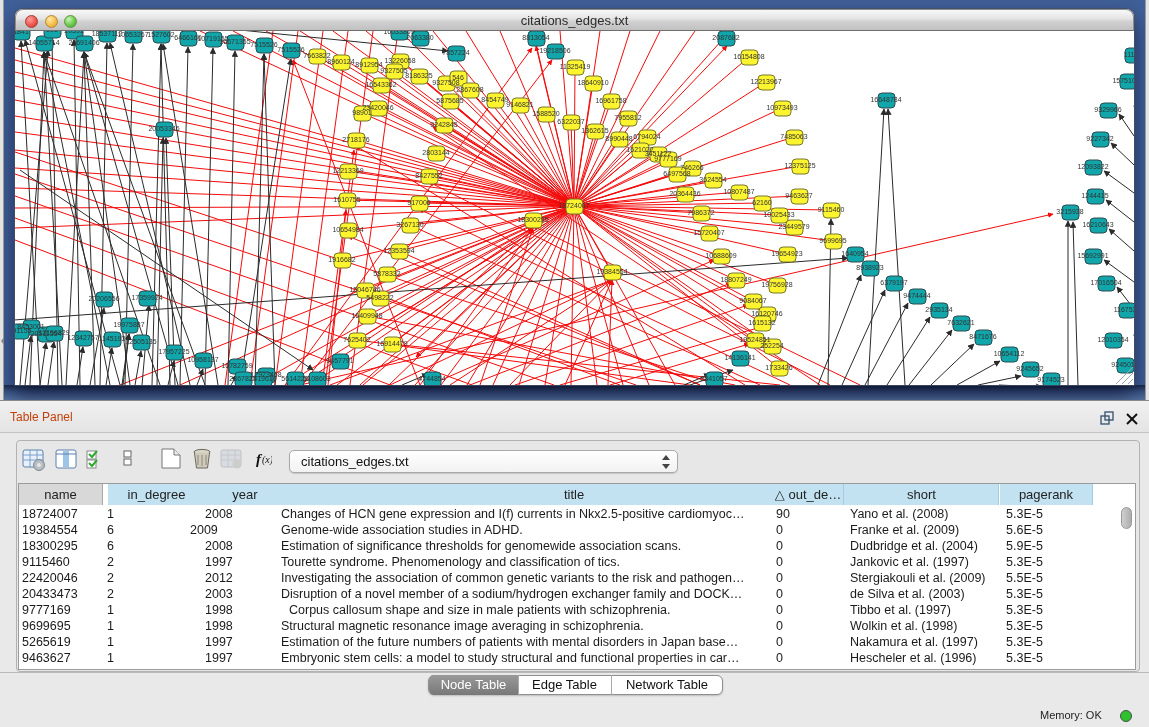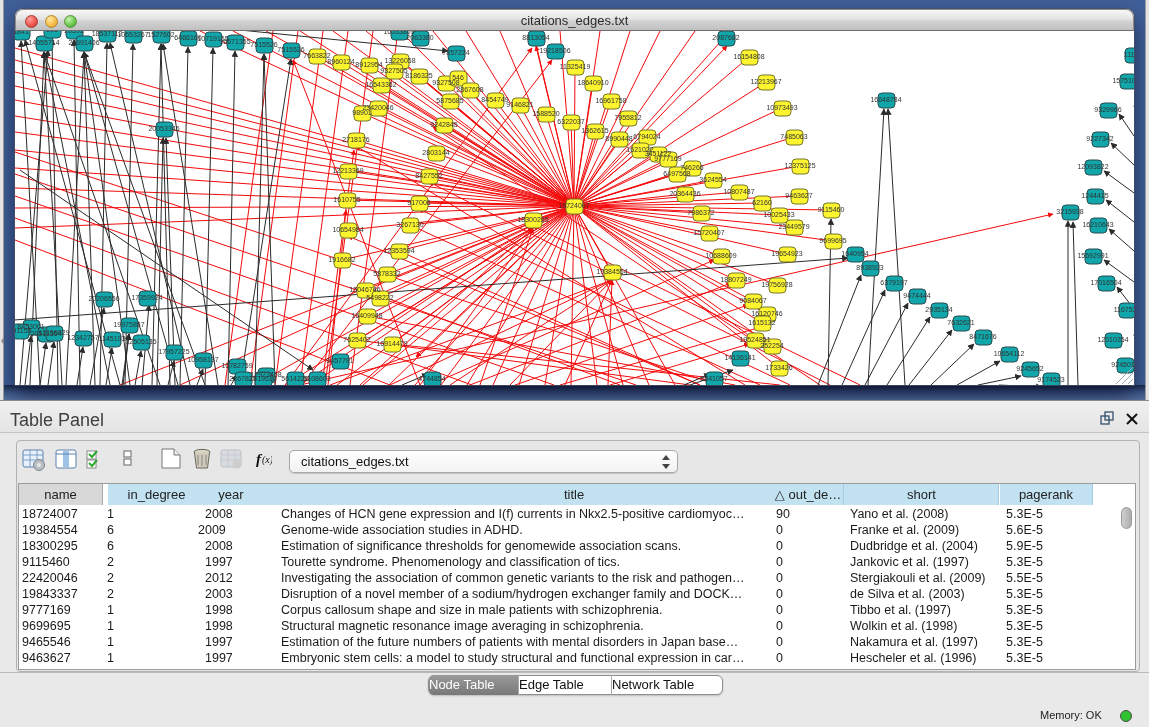--- a/index.html
+++ b/index.html
@@ -8,33 +8,33 @@
 #lstrip{left:0;top:0;width:4px;height:400px;background:#e4e4e4;border-right:1px solid #9a9a9a}
 #rstrip{left:1145px;top:0;width:4px;height:400px;background:#e4e4e4;border-left:1px solid #9a9a9a}
 #botband{left:4px;top:385px;width:1141px;height:15px;background:linear-gradient(#1b2b4c,#3a5688 45%,#55729f)}
 #win{left:15px;top:9px;width:1119px;height:376px;border-radius:8px 8px 0 0;box-shadow:0 0 0 1px rgba(70,80,100,.8),0 10px 22px rgba(0,0,25,.6);background:#fff}
 #tbar{left:15px;top:9px;width:1119px;height:22px;border-radius:8px 8px 0 0;background:linear-gradient(#f8f8f8,#e3e3e3 45%,#d2d2d2 55%,#c0c0c0);border:1px solid #8c8c8c;border-bottom:1px solid #6f6f6f}
 #title{left:15px;top:13px;width:1119px;text-align:center;font-size:13px;color:#2b2b2b}
 .tl{top:15px;width:13px;height:13px;border-radius:50%;}
 #graph{left:15px;top:31px;width:1119px;height:354px;background:#fff;overflow:hidden}
 #tpanel{left:0;top:400px;width:1149px;height:327px;background:#e9e9e9;border-top:1px solid #8a8a8a}
 #tphead{left:0;top:401px;width:1149px;height:32px;background:linear-gradient(#f0f0f0,#e4e4e4);border-bottom:1px solid #c3c3c3}
-#tptitle{left:10px;top:410px;font-size:18px;color:#404040}
+#tptitle{left:10px;top:410px;font-size:12px;color:#c2410c}
 #card{left:16px;top:440px;width:1124px;height:232px;background:#e7e7e7;border:1px solid #b2b2b2;border-radius:4px}
 #combo{left:289px;top:450px;width:389px;height:23px;background:linear-gradient(#ffffff,#f2f2f2);border:1px solid #a9a9a9;border-radius:5px;box-shadow:0 1px 1px rgba(0,0,0,.15)}
 #combot{left:301px;top:454px;font-size:13px;color:#111}
 #tbl{left:18px;top:483px;width:1118px;height:187px;background:#fff;border:1px solid #9b9b9b}
 .hcell{position:absolute;top:484px;height:21px;background:#c2e2f2;border-right:1px solid #a3cde0;font-size:13px;color:#222;text-align:center;line-height:21px}
 .trow{position:absolute;height:16px;font-size:12.5px;color:#1a1a1a}
 .trow span{position:absolute;top:0;line-height:16px;white-space:nowrap}
 .ell{overflow:hidden}
 #vsb{left:1121px;top:507px;width:11px;height:22px;background:linear-gradient(90deg,#cfcfcf,#adadad);border:1px solid #999;border-radius:6px}
 #tabline{left:0;top:672px;width:1149px;height:1px;background:#b9b9b9}
 #tabs{left:428px;top:675px;width:295px;height:20px;background:#fff;border:1px solid #8f8f8f;border-radius:6px;box-shadow:0 1px 2px rgba(0,0,0,.2)}
-.tab{position:absolute;top:675px;height:20px;font-size:13px;line-height:20px;text-align:left}
+.tab{position:absolute;top:675px;height:20px;font-size:13px;line-height:20px;text-align:center}
 #memory{left:1040px;top:709px;font-size:11px;color:#222}
 #memdot{left:1120px;top:710px;width:12px;height:12px;border-radius:50%;background:#2ec22e;border:1px solid #4c4c4c}
 </style></head>
 <body>
 <div class="abs" id="desk"></div>
 <div class="abs" id="botband"></div>
 <div class="abs" id="win"></div>
 <div class="abs" id="tbar"></div>
 <div class="abs" id="title">citations_edges.txt</div>
 <div class="abs tl" style="left:25px;background:radial-gradient(circle at 35% 30%,#ff9f96,#ee5952 55%,#c62f25);border:1px solid #a53c32"></div>
@@ -657,38 +657,38 @@
 </svg>
 <div class="abs" id="combo"></div>
 <div class="abs" id="combot">citations_edges.txt</div>
 <svg class="abs" style="left:660px;top:454px" width="12" height="16">
     <path d="M6 1 L10 6 L2 6 z" fill="#444"></path>
     <path d="M6 15 L10 10 L2 10 z" fill="#444"></path>
   </svg>
 <div class="abs" id="tbl"></div>
 <div class="hcell" style="left:19px;width:84px;background:#d8d8d8;border-right:1px solid #a8a8a8">name</div>
 <div class="hcell" style="left:108px;width:98px">in_degree</div>
-<div class="hcell" style="left:185px;width:93px">year</div>
+<div class="hcell" style="left:199px;width:93px">year</div>
 <div class="hcell" style="left:275px;width:599px">title</div>
 <div class="hcell" style="left:773px;width:71px">△ out_de…</div>
 <div class="hcell" style="left:845px;width:154px">short</div>
 <div class="hcell" style="left:1000px;width:93px">pagerank</div>
 <div class="trow" style="top:506px">
 <span style="left:22px">18724007</span>
     <span style="left:107px">1</span>
     <span style="left:205px">2008</span>
     <span style="left:281px;width:486px" class="ell">Changes of HCN gene expression and I(f) currents in Nkx2.5-positive cardiomyoc…</span>
     <span style="left:776px">90</span>
     <span style="left:850px">Yano et al. (2008)</span>
     <span style="left:1006px">5.3E-5</span>
   </div>
 <div class="trow" style="top:522px">
 <span style="left:22px">19384554</span>
     <span style="left:107px">6</span>
-    <span style="left:198px">2009</span>
+    <span style="left:190px">2009</span>
     <span style="left:281px;width:486px" class="ell">Genome-wide association studies in ADHD.</span>
     <span style="left:776px">0</span>
     <span style="left:850px">Franke et al. (2009)</span>
     <span style="left:1006px">5.6E-5</span>
   </div>
 <div class="trow" style="top:538px">
 <span style="left:22px">18300295</span>
     <span style="left:107px">6</span>
     <span style="left:205px">2008</span>
     <span style="left:281px;width:486px" class="ell">Estimation of significance thresholds for genomewide association scans.</span>
@@ -708,60 +708,60 @@
 <div class="trow" style="top:570px">
 <span style="left:22px">22420046</span>
     <span style="left:107px">2</span>
     <span style="left:205px">2012</span>
     <span style="left:281px;width:486px" class="ell">Investigating the association of common genetic variants to the risk and pathogen…</span>
     <span style="left:776px">0</span>
     <span style="left:850px">Stergiakouli et al. (2009)</span>
     <span style="left:1006px">5.5E-5</span>
   </div>
 <div class="trow" style="top:586px">
-<span style="left:22px">19843337</span>
+<span style="left:22px">20433473</span>
     <span style="left:107px">2</span>
     <span style="left:205px">2003</span>
     <span style="left:281px;width:486px" class="ell">Disruption of a novel member of a sodium/hydrogen exchanger family and DOCK…</span>
     <span style="left:776px">0</span>
     <span style="left:850px">de Silva et al. (2003)</span>
     <span style="left:1006px">5.3E-5</span>
   </div>
 <div class="trow" style="top:602px">
 <span style="left:22px">9777169</span>
     <span style="left:107px">1</span>
     <span style="left:205px">1998</span>
-    <span style="left:281px;width:486px" class="ell">Corpus callosum shape and size in male patients with schizophrenia.</span>
+    <span style="left:289px;width:486px" class="ell">Corpus callosum shape and size in male patients with schizophrenia.</span>
     <span style="left:776px">0</span>
     <span style="left:850px">Tibbo et al. (1997)</span>
     <span style="left:1006px">5.3E-5</span>
   </div>
 <div class="trow" style="top:618px">
 <span style="left:22px">9699695</span>
     <span style="left:107px">1</span>
     <span style="left:205px">1998</span>
     <span style="left:281px;width:486px" class="ell">Structural magnetic resonance image averaging in schizophrenia.</span>
     <span style="left:776px">0</span>
     <span style="left:850px">Wolkin et al. (1998)</span>
     <span style="left:1006px">5.3E-5</span>
   </div>
 <div class="trow" style="top:634px">
-<span style="left:22px">9465546</span>
+<span style="left:22px">5265619</span>
     <span style="left:107px">1</span>
     <span style="left:205px">1997</span>
     <span style="left:281px;width:486px" class="ell">Estimation of the future numbers of patients with mental disorders in Japan base…</span>
     <span style="left:776px">0</span>
     <span style="left:850px">Nakamura et al. (1997)</span>
     <span style="left:1006px">5.3E-5</span>
   </div>
 <div class="trow" style="top:650px">
 <span style="left:22px">9463627</span>
     <span style="left:107px">1</span>
     <span style="left:205px">1997</span>
-    <span style="left:281px;width:486px" class="ell">Embryonic stem cells: a model to study structural and functional expression in car…</span>
+    <span style="left:281px;width:486px" class="ell">Embryonic stem cells: a model to study structural and functional properties in car…</span>
     <span style="left:776px">0</span>
     <span style="left:850px">Hescheler et al. (1996)</span>
     <span style="left:1006px">5.3E-5</span>
   </div>
 <div class="abs" id="vsb"></div>
 <div class="abs" id="tabline"></div>
 <div class="abs" id="tabs"></div>
 <div class="tab" style="left:429px;width:89px;background:linear-gradient(#9a9a9a,#787878);color:#fff;border-radius:5px 0 0 5px">Node Table</div>
 <div class="tab" style="left:518px;width:92px;border-left:1px solid #aaa;color:#111">Edge Table</div>
 <div class="tab" style="left:611px;width:111px;border-left:1px solid #aaa;color:#111">Network Table</div>

